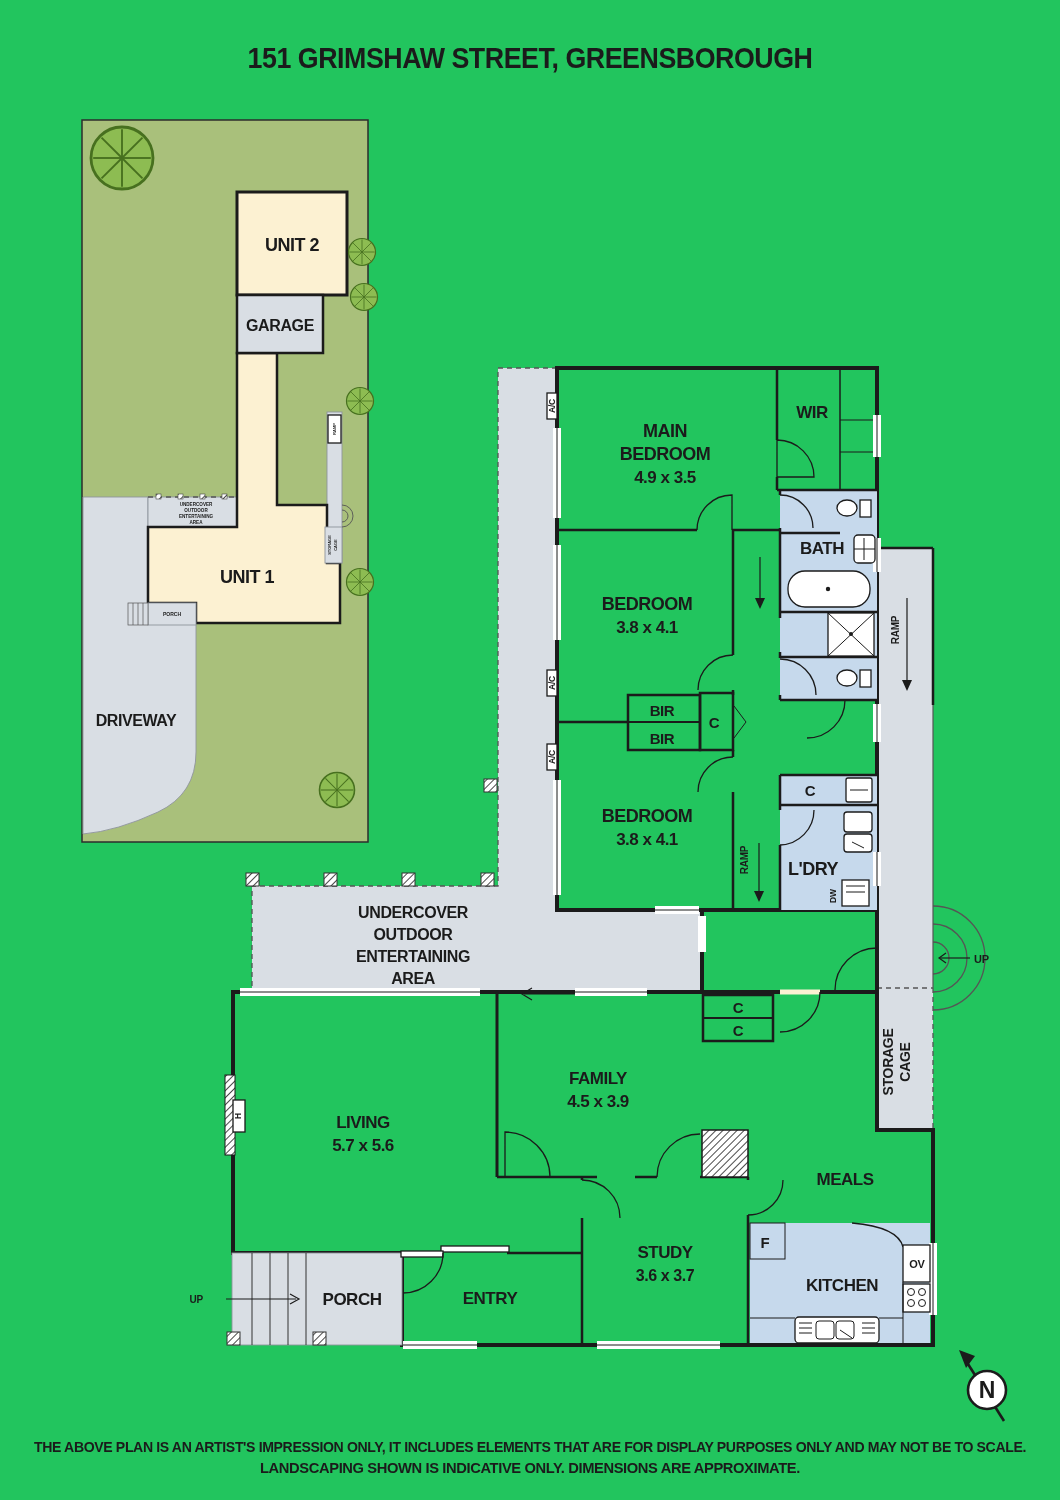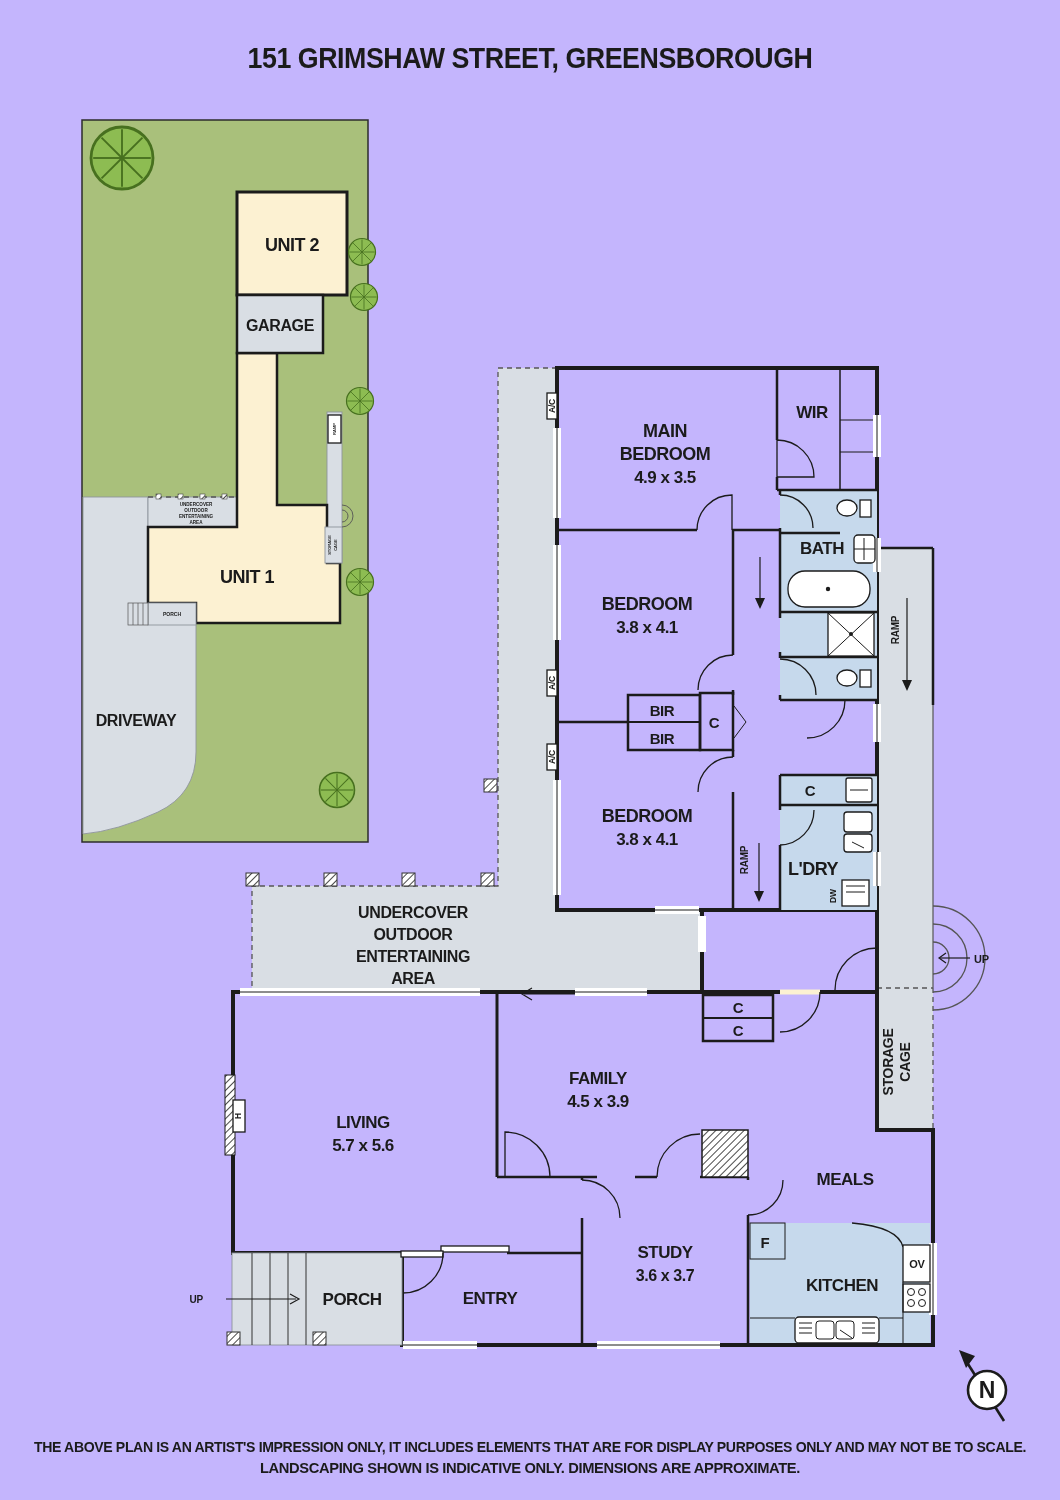--- a/index.html
+++ b/index.html
@@ -1,16 +1,16 @@
 <!DOCTYPE html>
 <html style="--grass: #a9c07b; --tree: #8dbc52; --tree-outline: #47701f; --room-cream: #fcf1d2; --wet-blue: #c6d9ec; --paved-gray: #d9dee4; --wall-dark: #1b1b1b;"><head>
 <meta charset="utf-8">
 <style>
   html,body{margin:0;padding:0;background:#fff;}
-  .page{position:relative;width:1060px;height:1500px;background:#c4b5fd;overflow:hidden;}
+  .page{position:relative;width:1060px;height:1500px;background:#22c55e;overflow:hidden;}
   svg{display:block;}
   .t{font-family:"Liberation Sans","DejaVu Sans",sans-serif;font-weight:700;fill:#1b1b1b;}
   .mid{text-anchor:middle;}
   .s30{font-size:30px;letter-spacing:-0.5px;}
   .s18{font-size:18px;letter-spacing:-0.5px;}
   .s17{font-size:17px;letter-spacing:-0.5px;}
   .s16{font-size:16px;letter-spacing:-0.4px;}
   .s15{font-size:15px;letter-spacing:-0.4px;}
   .s14{font-size:14px;letter-spacing:-0.3px;}
   .s11{font-size:11px;letter-spacing:-0.3px;}

